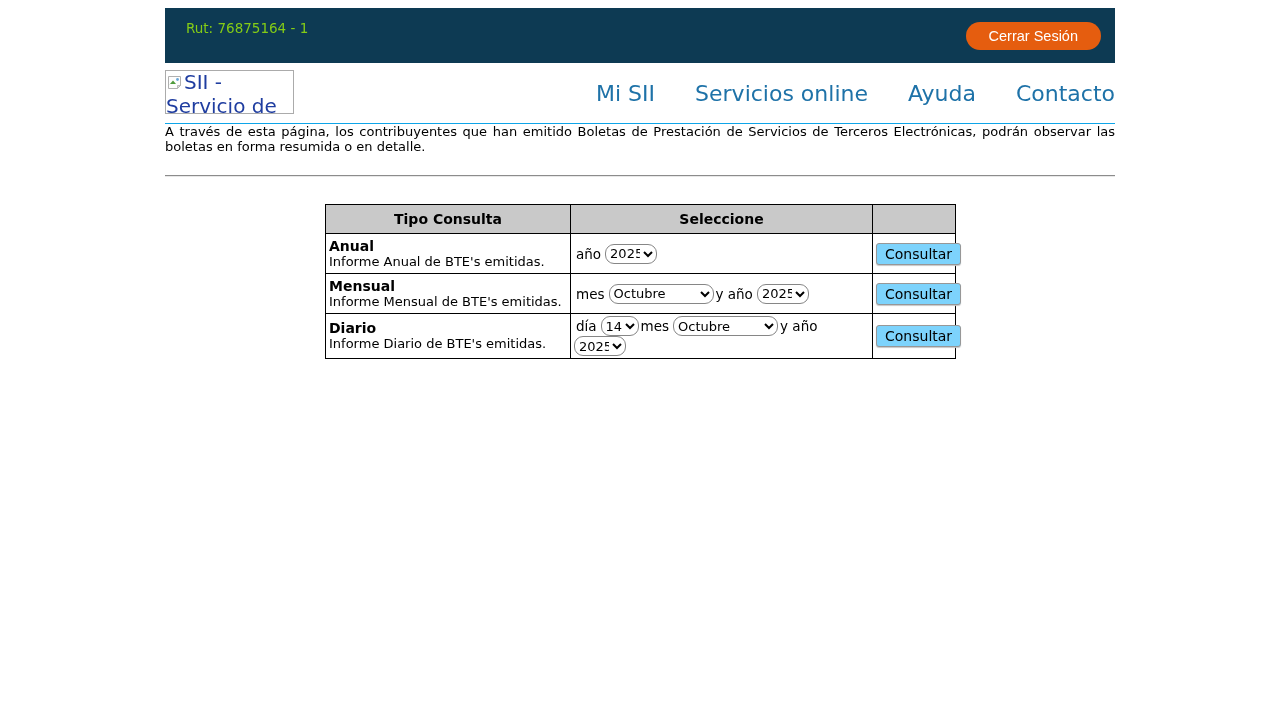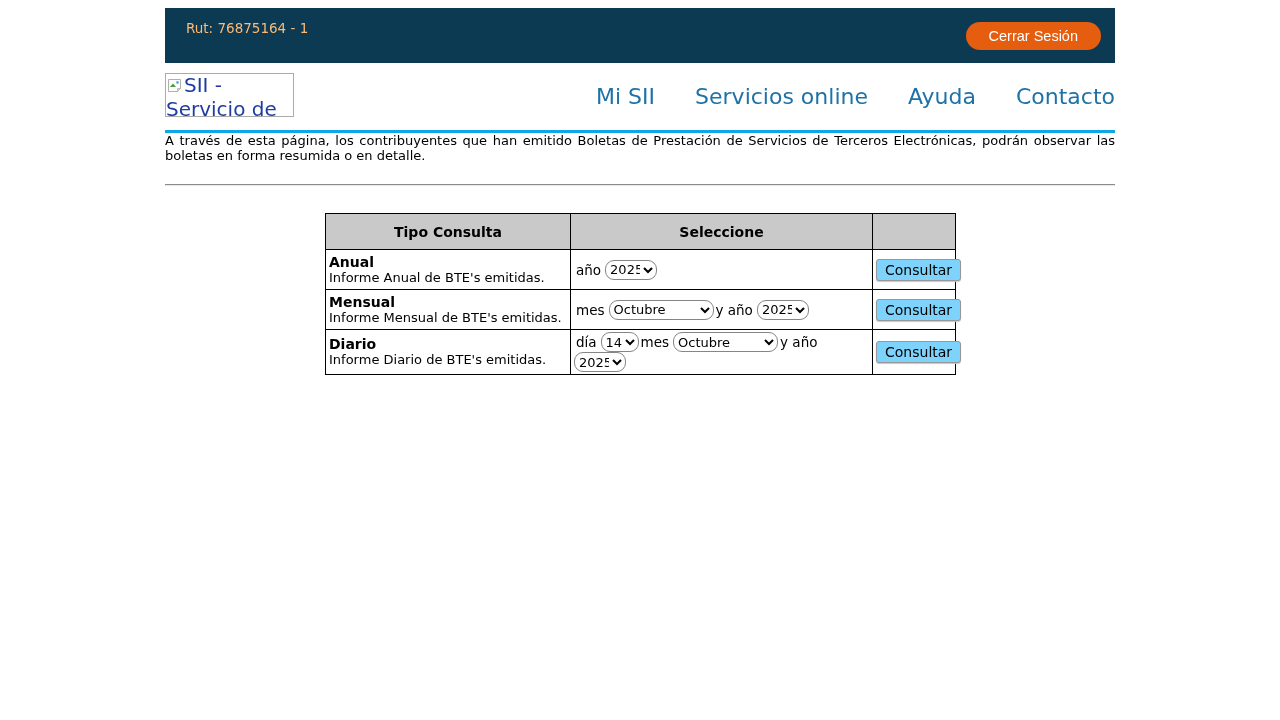--- a/index.html
+++ b/index.html
@@ -10,21 +10,21 @@
 
   
   .topbar {
     height: 55px;
     background: var(--topbar-bg, #0d3a53);
     display: flex;
     justify-content: space-between;
     align-items: stretch;
   }
   .rut {
-    color: #fdba74;
+    color: #84cc16;
     font-size: 13.5px;
     margin: 12px 0 0 21px;
   }
   .logout {
     align-self: center;
     margin-right: 14px;
     background: var(--logout-bg, #e55d0f);
     color: #fff;
     border: none;
     border-radius: 14px;
@@ -33,22 +33,22 @@
     font-size: 14.5px;
     font-family: Liberation Sans, sans-serif;
     cursor: pointer;
   }
 
   
   .header {
     display: flex;
     justify-content: space-between;
     align-items: center;
-    height: 70px;
-    border-bottom: 3px solid #0ea5e9;
+    height: 61px;
+    border-bottom: 1px solid #0ea5e9;
   }
   .logo {
     display: inline-block;
     width: 129px;
     height: 44px;
     border: 1px solid #ababab;
     overflow: hidden;
     font-size: 20px;
     line-height: 22px;
     color: var(--logo-text, #1f3da0);
@@ -75,21 +75,21 @@
 
   table.consulta { border-collapse: collapse; width: 630px; table-layout: fixed; }
   table.consulta col.c1 { width: 245px; }
   table.consulta col.c2 { width: 302px; }
   table.consulta col.c3 { width: 83px; }
   table.consulta th {
     background: var(--table-header-bg, #c9c9c9);
     border: 1px solid #000;
     font-size: 14px;
     font-weight: bold;
-    height: 36px;
+    height: 29px;
     padding: 1px 2px;
   }
   table.consulta td {
     border: 1px solid #000;
     font-size: 13px;
     height: 40px;
     padding: 2px 3px;
     vertical-align: middle;
   }
   td.type-cell { line-height: 15px; }

